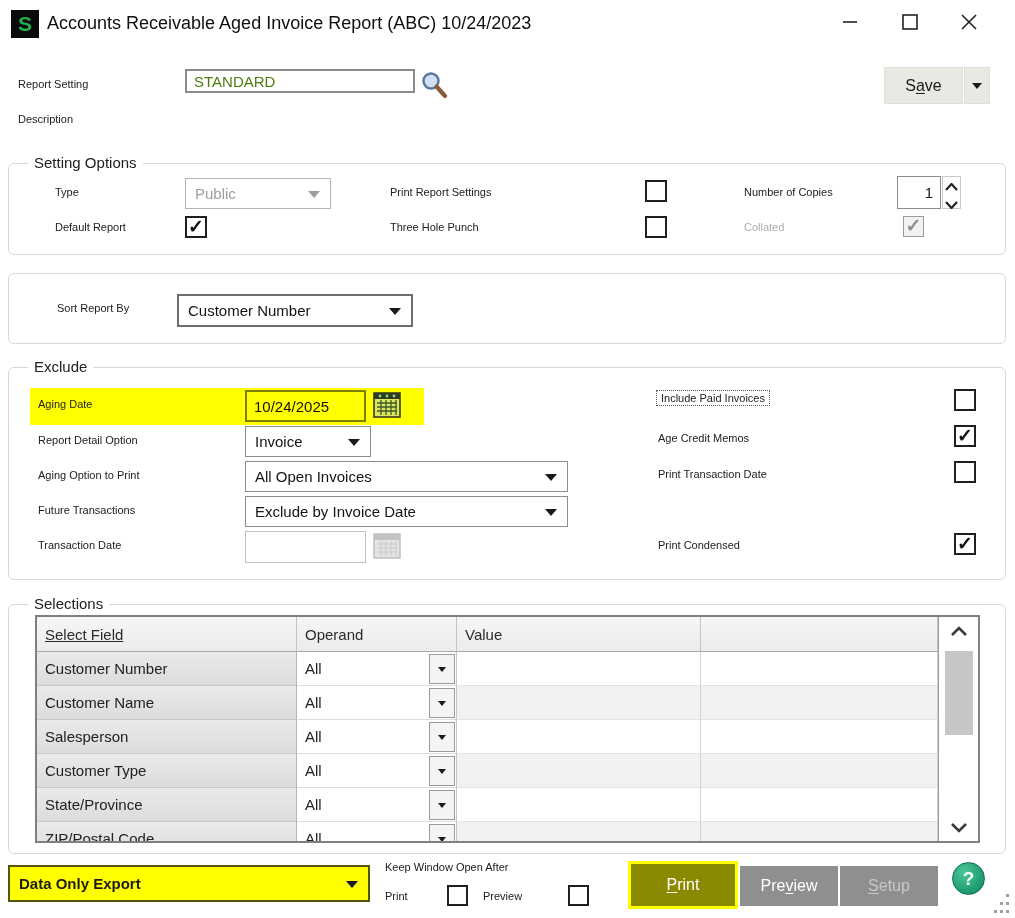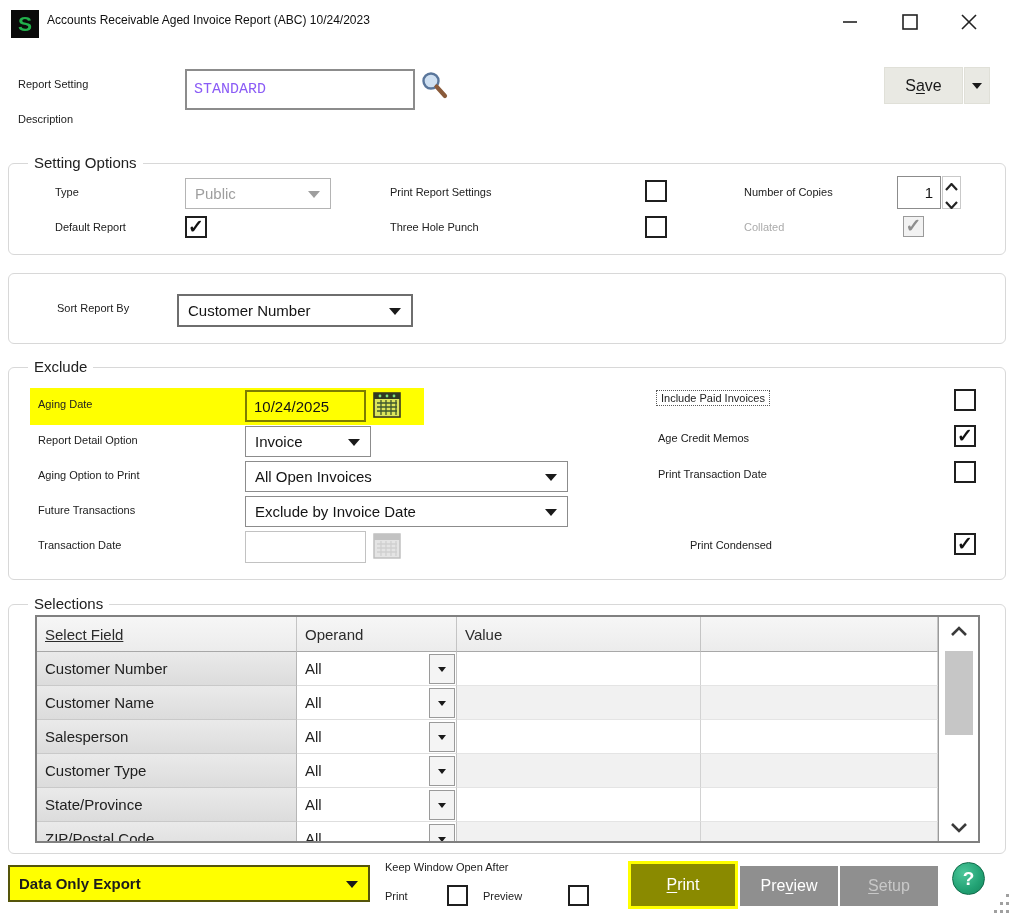--- a/index.html
+++ b/index.html
@@ -4,21 +4,21 @@
 <style>
   * { box-sizing: border-box; margin: 0; padding: 0; }
   body { background: #fff; font-family: "Liberation Sans", sans-serif; }
   .window { position: relative; width: 1015px; height: 918px; background: #fff; overflow: hidden; color: #212121; }
   .abs { position: absolute; }
 
   
   .titlebar { position: absolute; left: 0; top: 0; width: 1015px; height: 48px; background: #fff; }
   .app-icon { position: absolute; left: 11px; top: 10px; width: 28px; height: 28px; background: #0a0a0a;
               color: #22b14c; font-weight: bold; font-size: 21px; text-align: center; line-height: 28px; }
-  .win-title { position: absolute; left: 47px; top: 13px; font-size: 12px; color: #0f0f0f; white-space: nowrap; }
+  .win-title { position: absolute; left: 47px; top: 13px; font-size: 18px; color: #0f0f0f; white-space: nowrap; }
   .winbtn { position: absolute; top: 8px; width: 34px; height: 32px; display: flex; align-items: center; justify-content: center; cursor: pointer; }
 
   
   .lbl { position: absolute; font-size: 11px; color: #212121; white-space: nowrap; }
   .lbl.dis { color: #ababab; }
   .tinput { position: absolute; background: #fff; border: 1px solid #8c8c8c; font-size: 15px; color: #141414;
             display: flex; align-items: center; padding: 0 7px; }
   .dd { position: absolute; background: #fff; border: 1px solid #8c8c8c; font-size: 15px; color: #141414;
         display: flex; align-items: center; padding: 0 9px; cursor: pointer; }
   .dd .arrow { position: absolute; right: 10px; top: 50%; margin-top: -3px; width: 0; height: 0;
@@ -99,21 +99,21 @@
       <span>
         <svg width="18" height="18">
             <line x1="2" y1="2" x2="16" y2="16" stroke="#222" stroke-width="1.6"></line>
             <line x1="16" y1="2" x2="2" y2="16" stroke="#222" stroke-width="1.6"></line>
           </svg>
       </span>
     </div>
   </div>
 
   <div class="lbl" style="left:18px; top:78px;">Report Setting</div>
-  <div class="tinput" style="left:185px; top:69px; width:230px; height:41px; border-width:2px; color:#8b5cf6;font-family:Liberation Mono, monospace;">STANDARD</div>
+  <div class="tinput" style="left:185px; top:69px; width:230px; height:24px; border-width:2px; color:#4d7c0f;">STANDARD</div>
   <div class="abs" style="left:419px; top:70px; width:30px; height:30px; cursor:pointer;">
     <span>
       <svg width="30" height="30">
         <circle cx="12" cy="11" r="7.5" fill="#cfe0f2" stroke="#5a769b" stroke-width="2.4"></circle>
         <line x1="17.5" y1="16.5" x2="26" y2="26" stroke="#8a5a3a" stroke-width="4.2" stroke-linecap="round"></line>
       </svg>
     </span>
   </div>
 
   <div class="savebtn" style="left:884px; top:67px; width:79px; height:37px;">
@@ -233,21 +233,21 @@
   <div class="lbl" style="left:658px; top:432px;">Age Credit Memos</div>
   <div class="chk" style="left:954px; top:425px;">
     <span class="mark">✓</span>
   </div>
 
   <div class="lbl" style="left:658px; top:468px;">Print Transaction Date</div>
   <div class="chk" style="left:954px; top:461px;">
     <span class="mark"></span>
   </div>
 
-  <div class="lbl" style="left:658px; top:539px;margin-left:32px;">Print Condensed</div>
+  <div class="lbl" style="left:658px; top:539px;">Print Condensed</div>
   <div class="chk" style="left:954px; top:533px;">
     <span class="mark">✓</span>
   </div>
 
   <div class="group" style="left:8px; top:604px; width:998px; height:250px;"></div>
   <div class="legend" style="left:28px; top:595px;">Selections</div>
 
   <div class="sel-table">
 
     <div class="t-cell t-head" style="left:0; top:0; width:260px; height:35px;text-decoration:underline;">Select Field</div>

